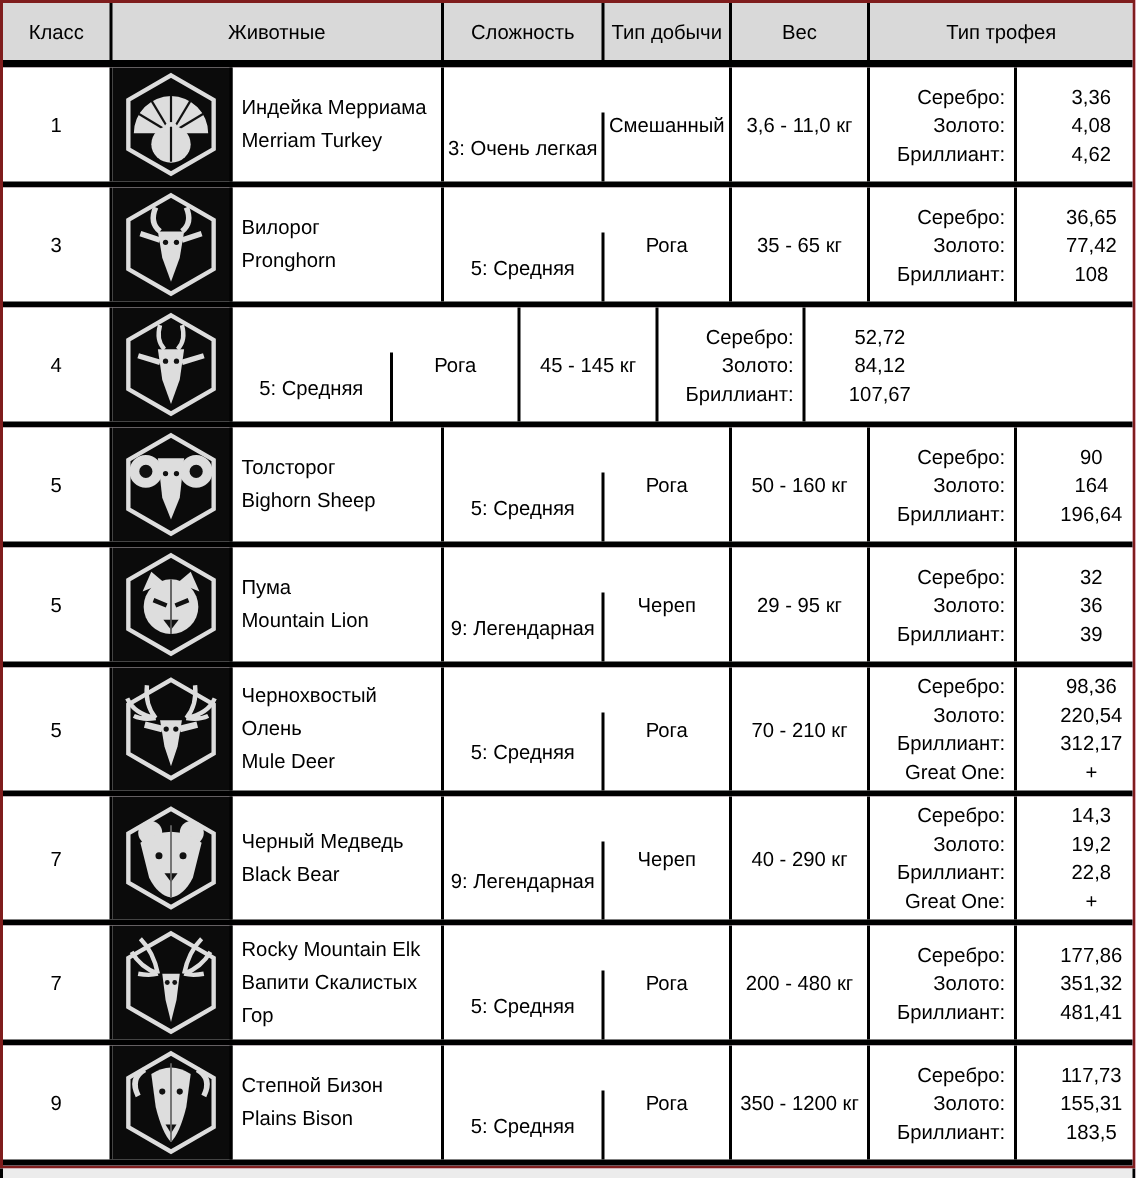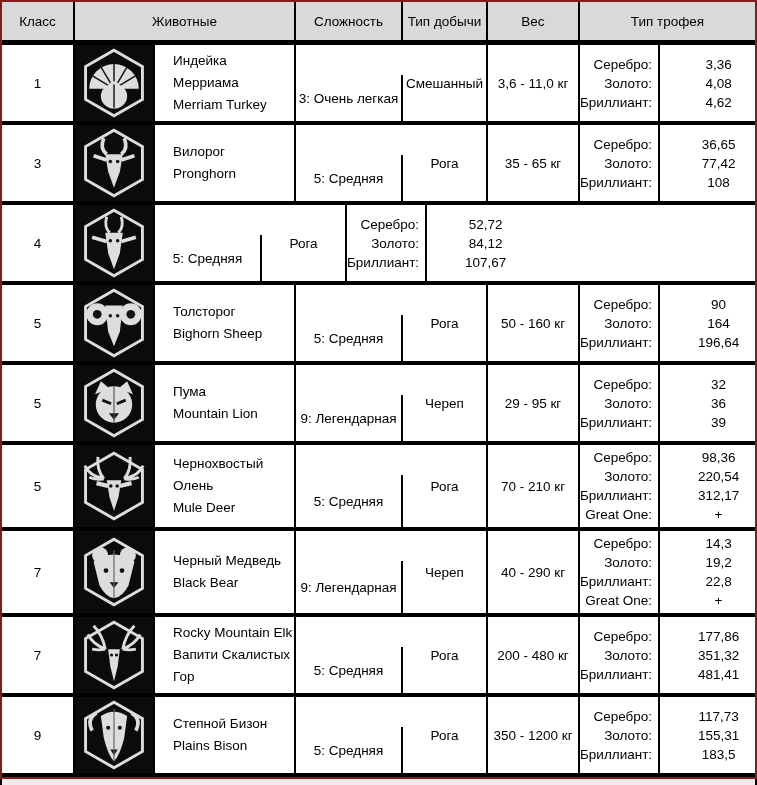--- a/index.html
+++ b/index.html
@@ -11,27 +11,27 @@
   .hcell:last-child{border-right:none;}
   .h-class{width:73px}.h-animal{width:221px}.h-diff{width:107px}.h-harvest{width:85px}.h-weight{width:92px}.h-trophy{width:175px}
   .row{display:flex;height:80px;border-bottom:4px solid #000;box-sizing:border-box;background:#fff;}
   .row.tall{height:86px;}
   .cell{border-right:2px solid #000;box-sizing:border-box;display:flex;align-items:center;justify-content:center;
         font-size:13.5px;text-align:center;}
   .col-class{width:73px;}
   .col-icon{width:80px;background:#0b0b0b;padding:0;}
   .col-icon svg{display:block;width:70px;height:72px;}
   .col-name{width:141px;flex-direction:column;align-items:flex-start;justify-content:center;
-            padding-left:18px;text-align:left;line-height:22px;}
+            padding-left:6px;text-align:left;line-height:22px;}
   .col-diff{width:107px;margin-top:30px;}
   .col-harvest{width:85px;}
   .col-weight{width:92px;}
   .col-trophy{width:175px;display:flex;box-sizing:border-box;}
   .t-labels{width:87px;border-right:2px solid #000;box-sizing:border-box;display:flex;flex-direction:column;
-            justify-content:center;text-align:right;padding-right:6px;}
+            justify-content:center;text-align:right;padding-right:6px;margin-left:18px;}
   .t-values{width:86px;display:flex;flex-direction:column;justify-content:center;text-align:center;margin-left:22px;}
   .t-labels div,.t-values div{line-height:19px;font-size:13.5px;}
   .partial{height:8px;background:#ececec;border-left:2px solid #000;border-right:2px solid #000;box-sizing:border-box;width:757px;}
 </style>
 </head>
 <body>
 
 <div class="wrap">
   <div class="table">
     <div class="hrow">
@@ -128,20 +128,21 @@
               <polygon points="24,1.5 43.5,12.75 43.5,35.25 24,46.5 4.5,35.25 4.5,12.75" fill="none" stroke="#dddddd" stroke-width="2"></polygon>
               <path d="M19,6 Q17,13 21,17 M29,6 Q31,13 27,17" stroke="#dddddd" stroke-width="2" fill="none"></path>
               <path d="M9,20 L19,23 M39,20 L29,23" stroke="#dddddd" stroke-width="2.5"></path>
               <polygon points="18,17 30,17 28,31 24,42 20,31" fill="#dddddd"></polygon>
               <circle cx="21.5" cy="22.5" r="1.2" fill="#111"></circle>
               <circle cx="26.5" cy="22.5" r="1.2" fill="#111"></circle>
             </svg>
     </div>
     <div class="cell col-diff">5: Средняя</div>
     <div class="cell col-harvest">Рога</div>
+    <div class="cell col-weight">45 - 145 кг</div>
     <div class="col-trophy">
       <div class="t-labels">
               <div>Серебро:</div>
               <div>Золото:</div>
               <div>Бриллиант:</div>
             </div>
       <div class="t-values">
               <div>52,72</div>
               <div>84,12</div>
               <div>107,67</div>

